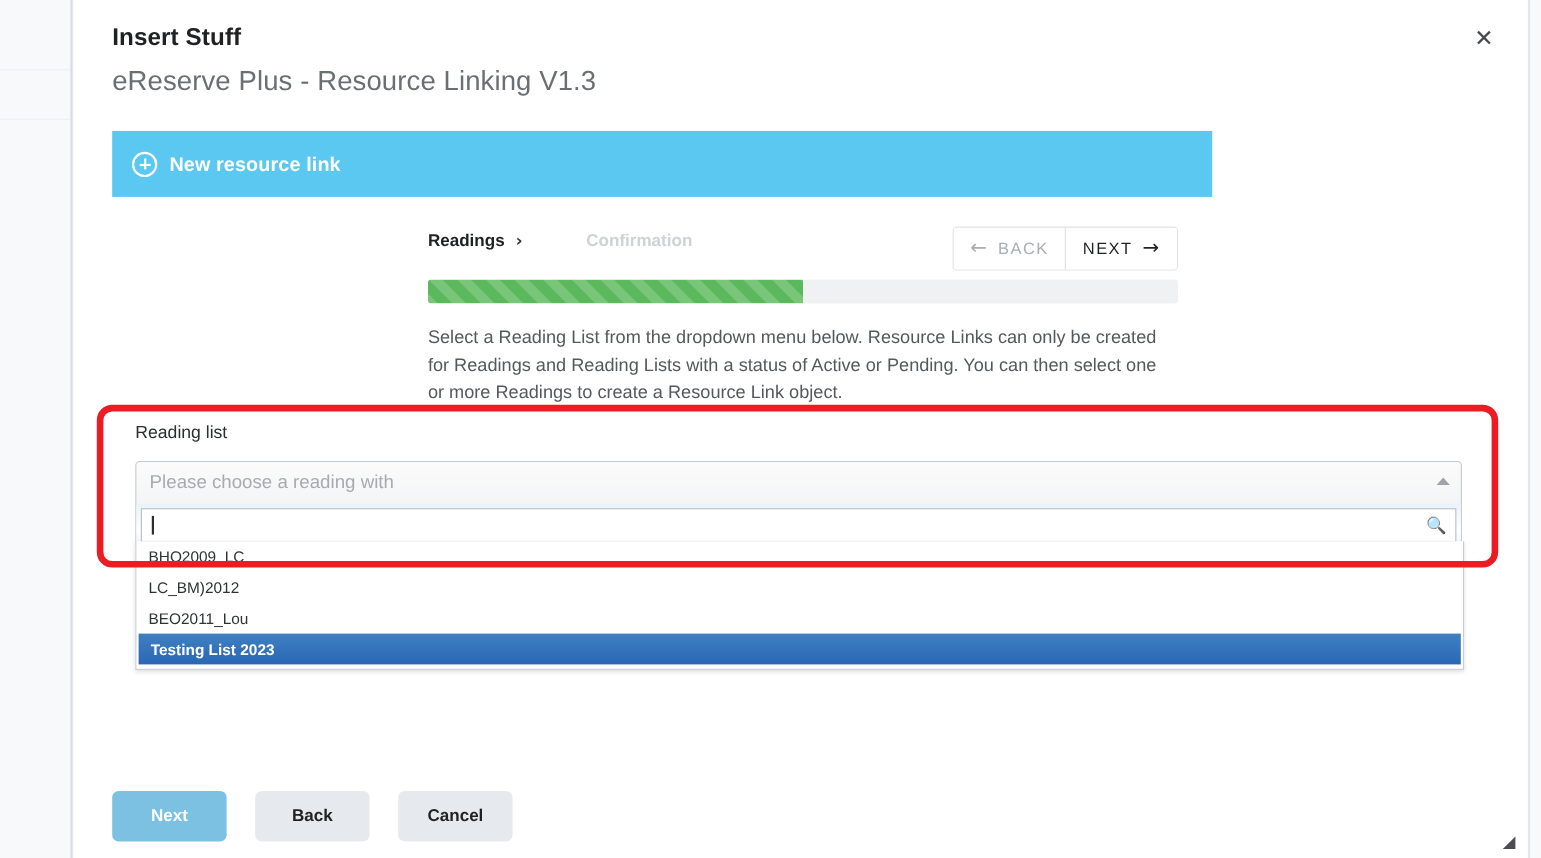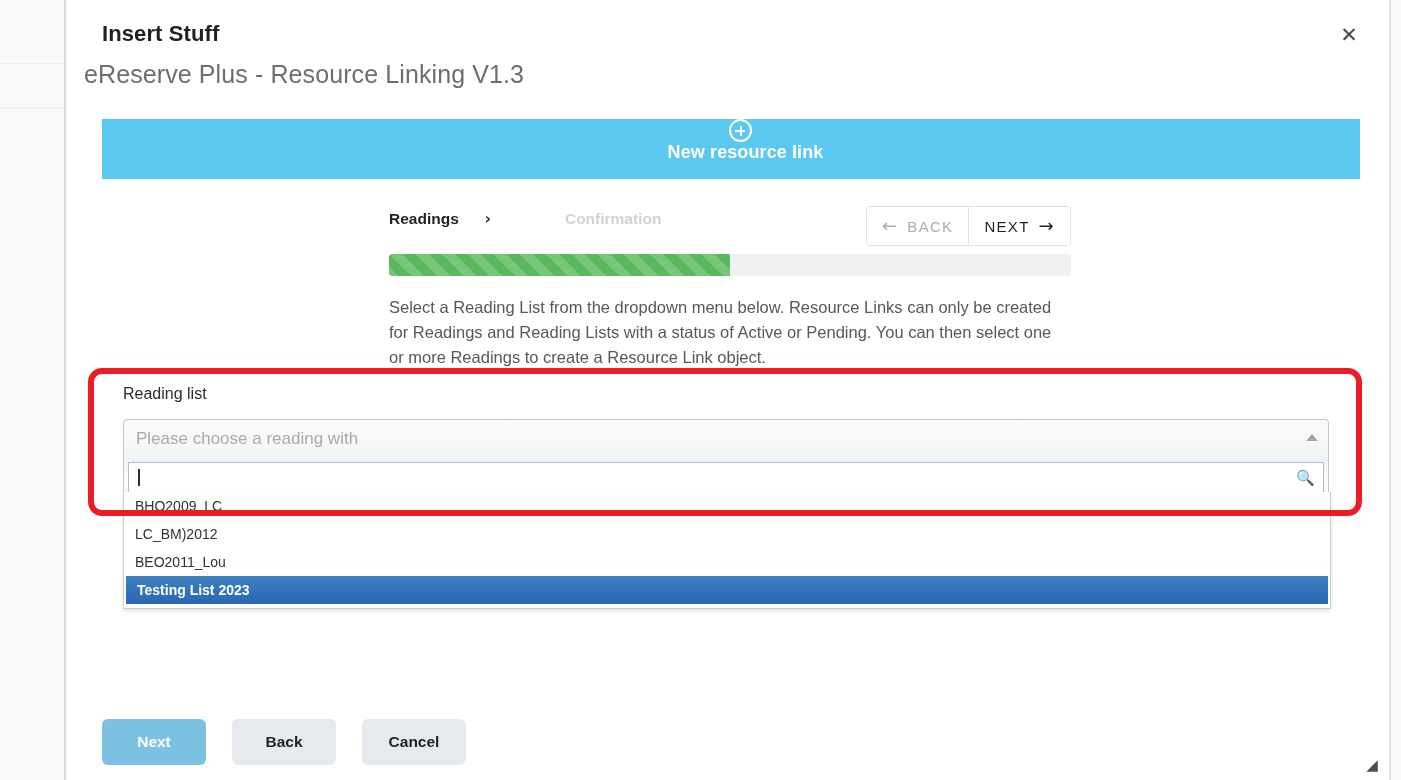--- a/index.html
+++ b/index.html
@@ -49,33 +49,32 @@
     cursor: pointer; user-select: none;
     font-family: "DejaVu Sans", sans-serif;
   }
 
   .modal-title {
     position: absolute; left: 35px; top: 21px;
     font-size: 22px; font-weight: bold; color: #202122;
     letter-spacing: .1px;
   }
   .modal-subtitle {
-    position: absolute; left: 17px; top: 60px;
+    position: absolute; left: 35px; top: 60px;
     font-size: 25px; font-weight: 400; color: #6a6f74;
     letter-spacing: .1px;
   }
 
   
   .banner {
     position: absolute; left: 35px; top: 119px;
-    width: 1258px; height: 60px;
+    width: 1000px; height: 60px;
     background: #5ac8f0;
     display: flex; align-items: center;
     padding-left: 18px;
-    flex-direction: column;
   }
   .banner-plus {
     width: 23px; height: 23px; border-radius: 50%;
     border: 2px solid #ffffff;
     position: relative; flex: 0 0 auto;
   }
   .banner-plus::before, .banner-plus::after {
     content: ""; position: absolute; background: #ffffff;
   }
   .banner-plus::before { left: 4.5px; top: 9px; width: 10px; height: 2px; }
@@ -84,21 +83,21 @@
     margin-left: 11px;
     color: #ffffff; font-size: 18px; font-weight: bold;
     letter-spacing: .1px;
   }
 
   
   .wizard {
     position: absolute; left: 322px; top: 210px; width: 682px;
   }
   .steps {
-    display: flex; align-items: baseline; gap: 26px;
+    display: flex; align-items: baseline; gap: 10px;
     height: 30px;
   }
   .step-active { font-size: 15.5px; font-weight: bold; color: #1f2123; }
   .step-chevron {
     font-size: 15px; font-weight: bold; color: #2c2f33;
     font-family: "DejaVu Sans", sans-serif;
   }
   .step-inactive { font-size: 15.5px; font-weight: bold; color: #cfd2d6; margin-left: 48px; }
 
   .navgroup {

